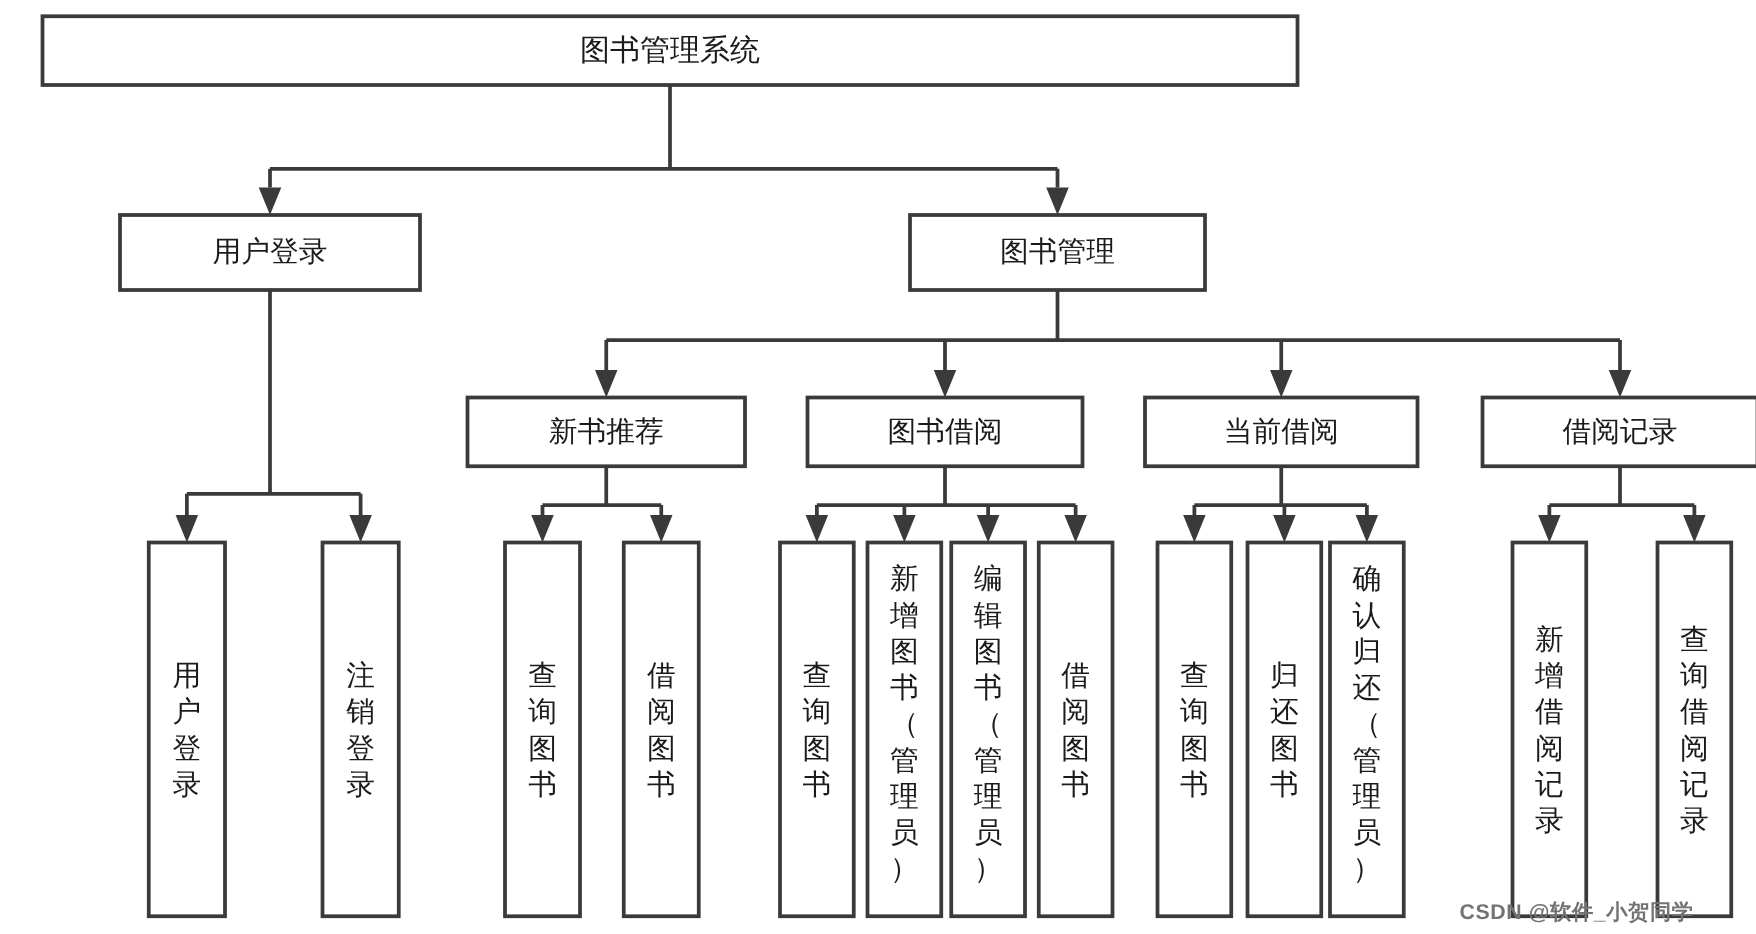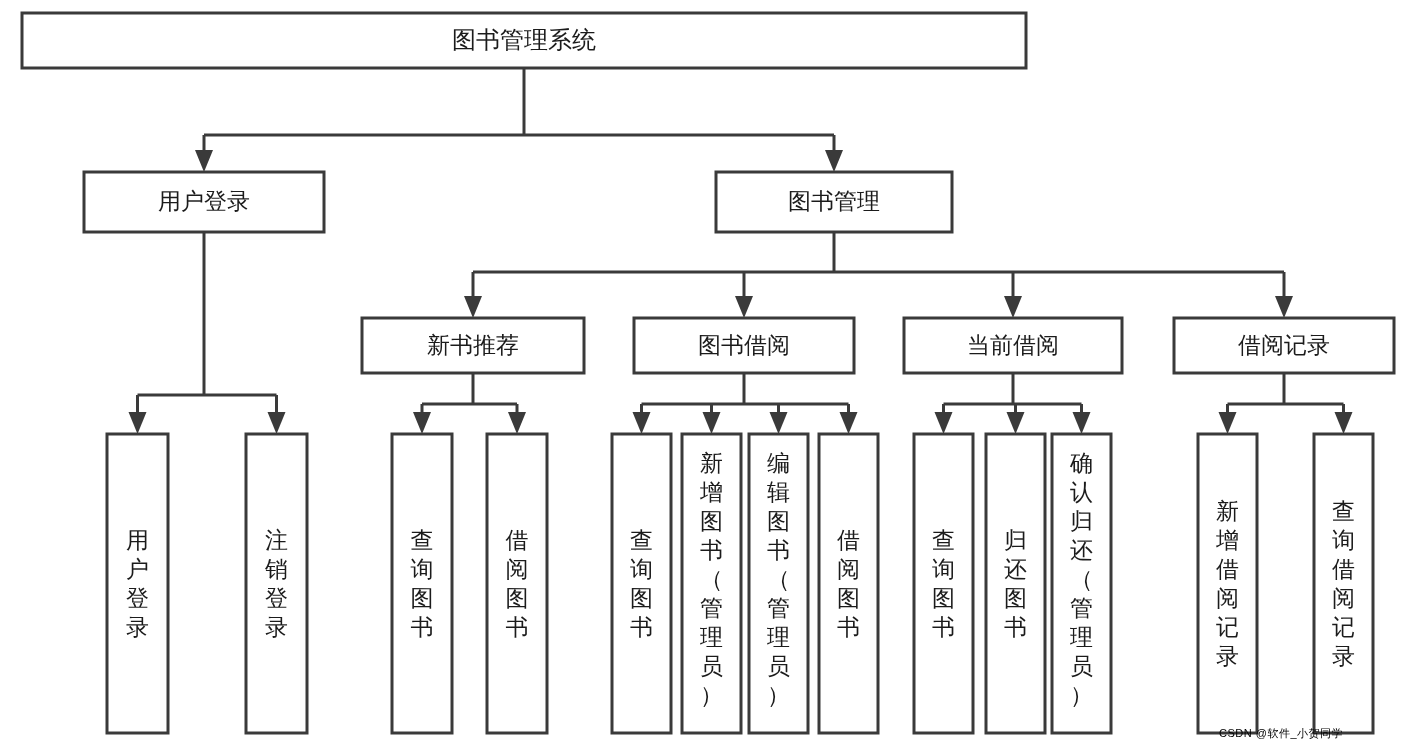--- a/index.html
+++ b/index.html
@@ -9,21 +9,21 @@
   }
   body {
     width: 1405px;
     height: 747px;
     font-family: "Liberation Sans", "DejaVu Sans", sans-serif;
     overflow: hidden;
     position: relative;
   }
   #diagram-root {
     position: absolute;
-    left: 4px;
+    left: 16px;
     top: 0;
     width: 1347px;
     height: 747px;
   }
   svg.tree {
     display: block;
     width: 1405px;
     height: 747px;
   }
   .node-box {
@@ -59,25 +59,26 @@
   }
   .arrow-head {
     fill: #3a3a3a;
     stroke: none;
   }
   .watermark {
     position: absolute;
     right: 8px;
     bottom: 6px;
     font-family: "Liberation Sans", "DejaVu Sans", sans-serif;
-    font-size: 11px;
-    color: #000000;
+    font-size: 17px;
+    color: #737373;
     letter-spacing: 0.5px;
     white-space: nowrap;
     pointer-events: none;
+    font-weight: bold;
   }
 </style>
 </head>
 <body>
 
 <div id="diagram-root">
   <svg class="tree" viewBox="0 0 1405 747" xmlns="http://www.w3.org/2000/svg">
     <g id="connectors">
         <line x1="520" y1="68" x2="520" y2="135" class="connector"></line>
         <line x1="200" y1="135" x2="830" y2="135" class="connector"></line>

